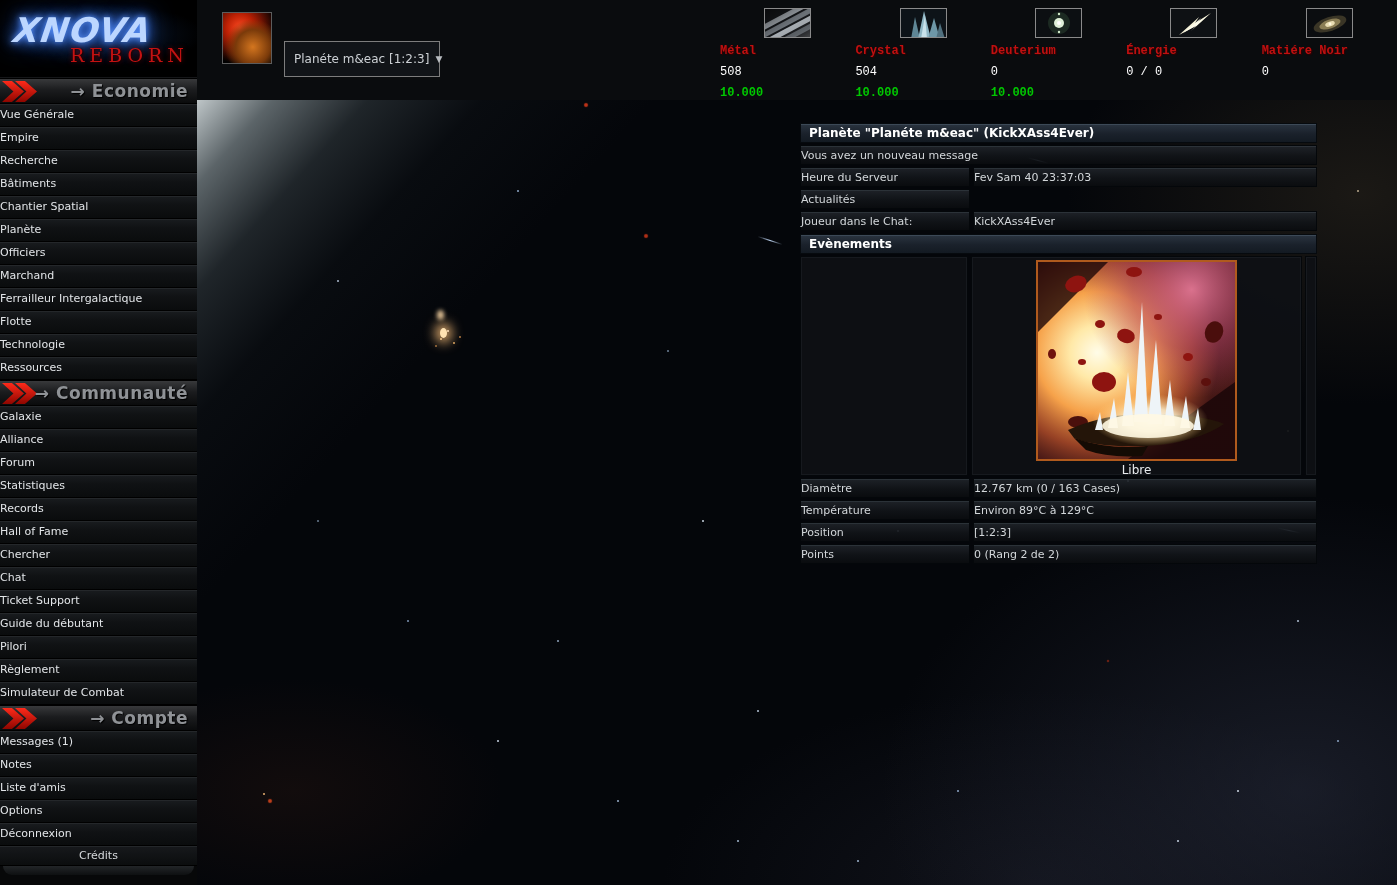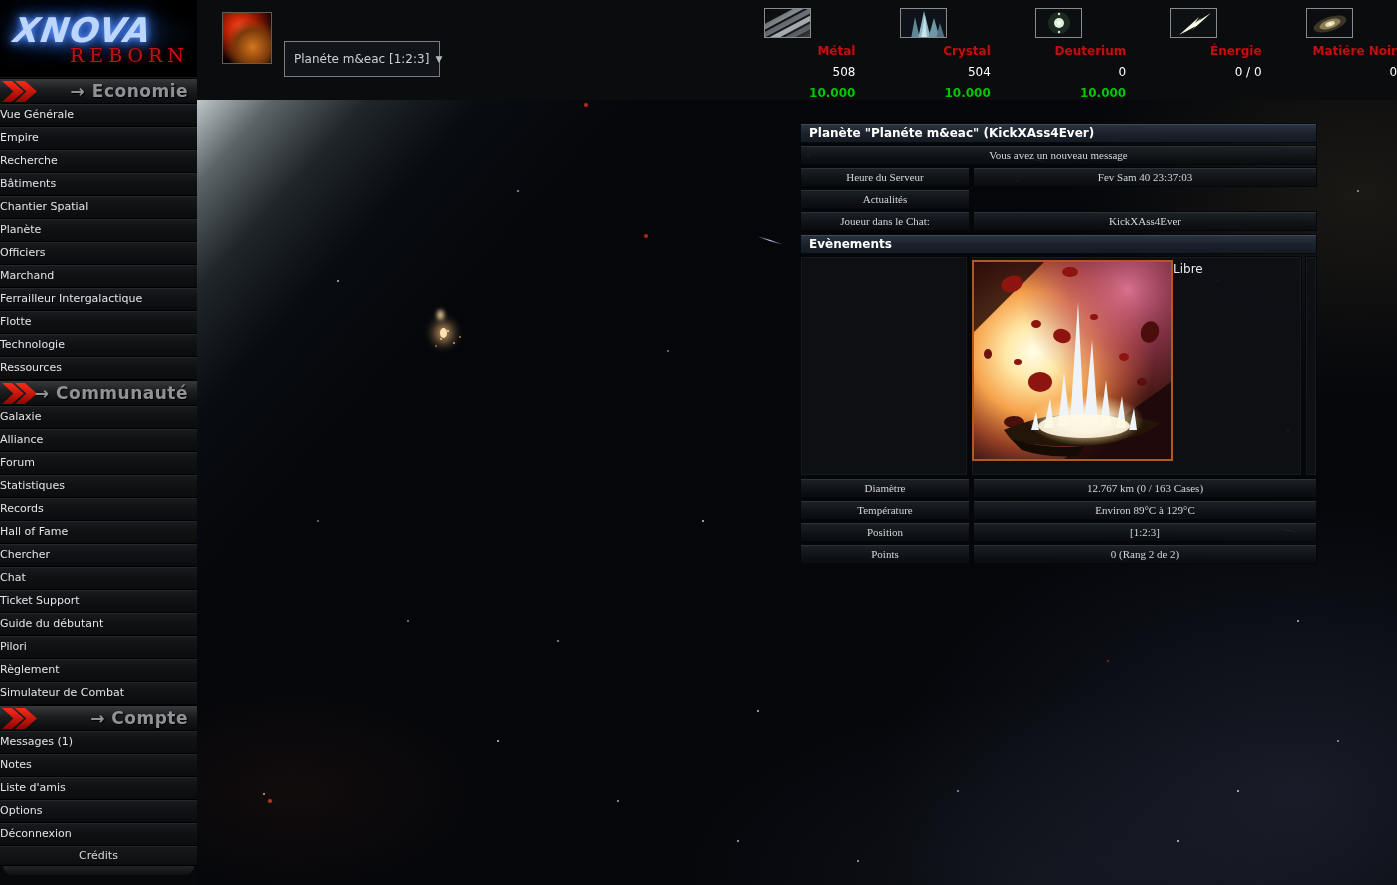--- a/index.html
+++ b/index.html
@@ -75,45 +75,45 @@
       radial-gradient(circle at 62% 68%, #d4761f 0%, #7a3a0a 38%, rgba(30,12,2,0) 62%),
       radial-gradient(circle at 36% 30%, #ff4a22 0%, #bb2004 30%, #4a0d02 58%, #000 78%);
     cursor:pointer; }
   .combo { position:absolute; left:87px; top:41px; width:156px; height:36px;
     background:#111418; border:1px solid #7d7d7d; color:#cdd1d5; font-size:12px;
     display:flex; align-items:center; padding:0 6px 0 9px; cursor:pointer; }
   .combo .txt { flex:1; text-align:center; white-space:nowrap; }
   .combo .arrow { font-size:9px; color:#b8bcc0; margin-left:6px; }
 
   .res-wrap { position:absolute; left:523px; top:8px; width:677px; display:flex; }
-  .res { flex:1; text-align:right; }
+  .res { flex:1; text-align:left;font-family:Liberation Mono, monospace; }
   .res-icon { width:47px; height:30px; margin:0 auto; border:1px solid #8a8a8a; overflow:hidden; background:#101215; }
   .res-icon svg { display:block; }
   .res-name { margin-top:6px; font-size:12px; font-weight:bold; color:#c01010; text-shadow:1px 1px 1px #300; }
   .res-val { margin-top:7px; font-size:12px; color:#fff; }
   .res-cap { margin-top:7px; font-size:12px; font-weight:bold; color:#00c800; }
 
   
   .panel { position:absolute; left:800px; top:123px; width:517px; z-index:3; font-size:11px; }
   .phead { height:20px; line-height:19px; padding-left:8px; font-size:12px; font-weight:bold; color:#fff;
     background:linear-gradient(180deg,#2a3440 0%,#1a212b 55%,#131a22 100%);
     border:1px solid #060a0e; box-shadow:inset 0 1px 0 rgba(120,140,160,.25); }
   .trow { display:flex; gap:3px; margin-top:2px; }
-  .cell { height:20px; line-height:19px; text-align:center; color:#d3d7da;
+  .cell { height:20px; line-height:19px; text-align:left; color:#d3d7da;
     background:linear-gradient(180deg,rgba(32,36,42,.92) 0%,rgba(17,20,24,.92) 55%,rgba(10,12,15,.92) 100%);
-    border:1px solid #04070a; box-shadow:inset 0 1px 0 rgba(110,125,140,.18);font-family:Liberation Serif, serif; }
+    border:1px solid #04070a; box-shadow:inset 0 1px 0 rgba(110,125,140,.18); }
   .cell.lbl { width:170px; }
   .cell.val { flex:1; }
   .cell.full { flex:1; cursor:pointer; }
   .events-head { margin-top:3px; }
   .events-body { display:flex; gap:3px; margin-top:2px; height:220px; }
   .ev-cell { background:rgba(14,16,20,.93); border:1px solid #04070a;
     box-shadow:inset 0 0 0 1px rgba(90,100,115,.12); }
   .ev-left { width:168px; }
-  .ev-main { flex:1; display:flex; flex-direction:row; padding-top:3px; }
+  .ev-main { flex:1; display:flex; flex-direction:column; align-items:center; padding-top:3px; }
   .ev-side { width:12px; }
   .planet-art { width:201px; height:201px; border:2px solid #b05a1d; }
   .planet-art svg { display:block; }
   .ev-caption { margin-top:2px; color:#e8ebee; font-size:12px; }
 </style>
 </head>
 <body>
 
 <div class="space">
   <div class="stars"></div>

